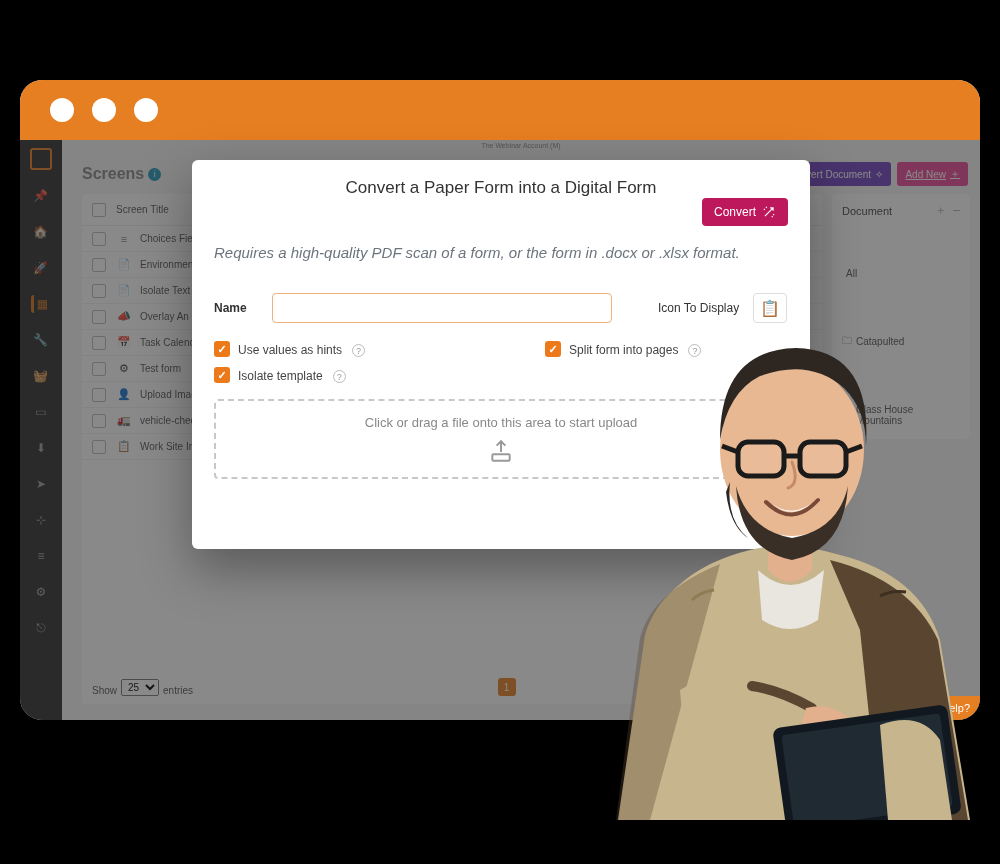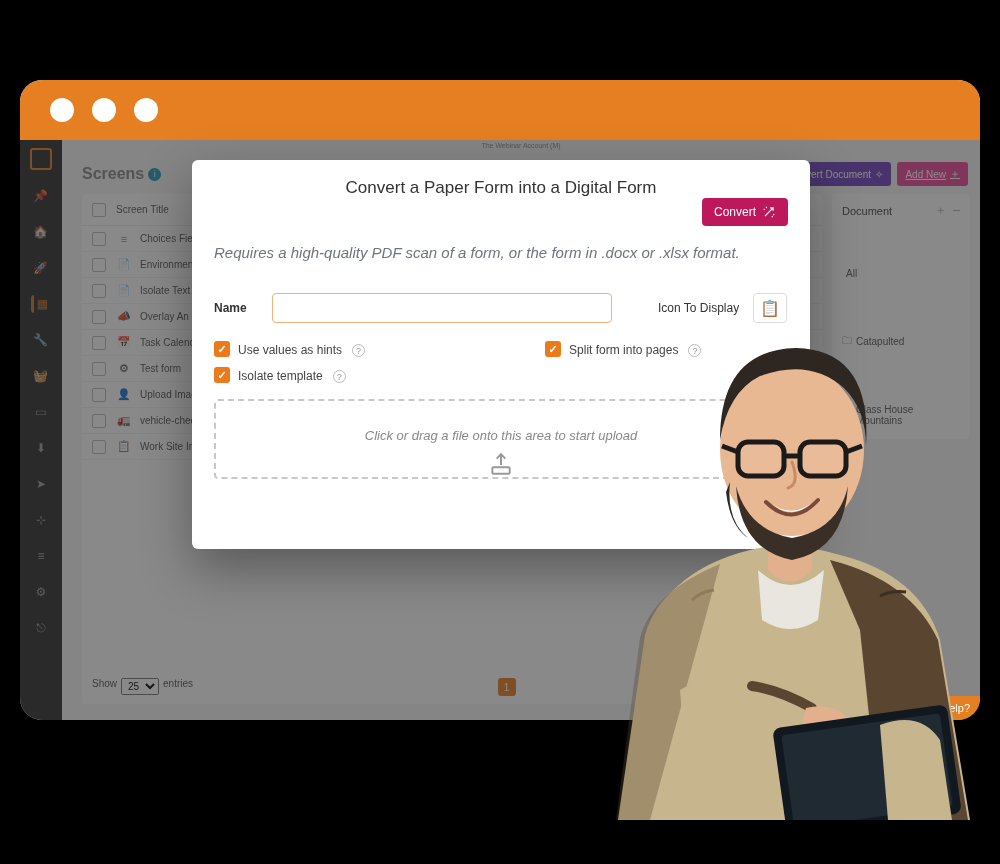--- a/index.html
+++ b/index.html
@@ -39,21 +39,21 @@
   .btn-green { background:#ec4899;text-decoration:underline;}
 
   .content { position:absolute; left:52px; top:54px; right:10px; bottom:10px; }
 
   
   .table-panel { position:absolute; left:10px; top:0; width:740px; bottom:6px; background:#fff; border-radius:4px; }
   .th-row { display:flex; align-items:center; height:32px; border-bottom:1px solid #eee; padding:0 10px; font-size:10px; color:#555;}
   .th-chk { width:14px;height:14px; border:1px solid #bbb; border-radius:2px; margin-right:10px;}
   .trow { display:flex; align-items:center; height:26px; padding:0 10px; font-size:10px; color:#555; border-bottom:1px solid #f2f2f2;}
   .trow .ic { width:16px;height:16px; margin-right:8px; display:flex; align-items:center; justify-content:center; font-size:11px;}
-  .pager-row { position:absolute; bottom:8px; left:10px; right:2px; font-size:10px; color:#555; display:flex; align-items:flex-start;}
+  .pager-row { position:absolute; bottom:8px; left:10px; right:2px; font-size:10px; color:#555; display:flex; align-items:flex-end;}
   .pager-row select { font-size:10px; padding:1px 2px; margin:0 4px;}
   .page-num { margin:0 auto; width:18px;height:18px; background:#e67e22; color:#fff; border-radius:3px; display:flex;align-items:center;justify-content:center; font-size:10px;}
 
   
   .folders { position:absolute; left:760px; top:0; right:0; background:#fff; border-radius:4px; padding:8px 10px; font-size:10px; }
   .folders h4 { font-size:11px; font-weight:500; color:#444; display:flex; align-items:center;}
   .folders h4 .sp { margin-left:auto; color:#aaa; font-size:12px;}
   .folders .fitem { display:flex; align-items:center; padding:5px 0; color:#555; gap:4px;margin-top:44px;}
 
   
@@ -77,21 +77,21 @@
   .name-input { flex:1; max-width:340px; height:30px; border:1px solid #f0b27a; border-radius:4px; padding:0 8px; font-size:12px;}
   .icon-sel { width:34px;height:30px; border:1px solid #ddd; border-radius:4px; display:flex;align-items:center;justify-content:center; color:#3498db; font-size:16px;}
 
   .opts { display:flex; gap:180px; margin-bottom:6px;}
   .optcol { display:flex; flex-direction:column; gap:10px;}
   .opt { display:flex; align-items:flex-end; gap:8px; font-size:12px; color:#444;}
   .chk { width:16px;height:16px; background:#ec7a1a; border-radius:3px; display:flex;align-items:center;justify-content:center;}
   .chk::after { content:"✓"; color:#fff; font-size:11px; font-weight:700;}
   .qmark { width:13px;height:13px; border:1px solid #bbb; border-radius:50%; font-size:9px; color:#999; display:flex;align-items:center;justify-content:center; margin-left:2px;}
 
-  .dropzone { margin-top:16px; border:2px dashed #c8c8c8; border-radius:4px; height:80px; display:flex; flex-direction:column; align-items:center; justify-content:flex-end; color:#888; font-size:13px; gap:8px;font-style:italic;}
+  .dropzone { margin-top:16px; border:2px dashed #c8c8c8; border-radius:4px; height:80px; display:flex; flex-direction:column; align-items:center; justify-content:center; color:#888; font-size:13px; gap:8px;}
   .upload-ic { width:26px; color:#999;}
 
   .need-help { position:absolute; right:0; bottom:0; background:#e67e22; color:#fff; font-size:11px; padding:6px 10px; cursor:pointer;}
 
   
   .person-wrap { position:absolute; left:580px; top:270px; width:420px; height:550px; pointer-events:none;}
   .person-wrap svg { width:100%; height:100%;}
 </style>
 </head>
 <body>

